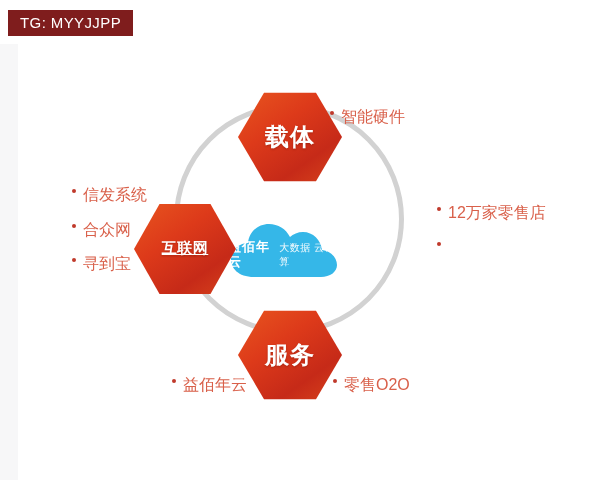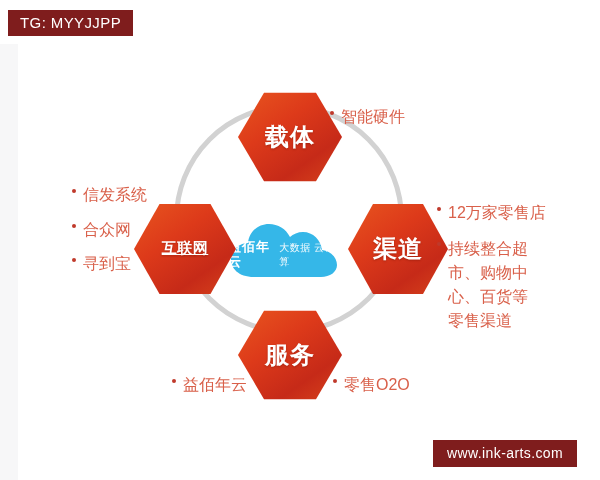--- a/index.html
+++ b/index.html
@@ -190,23 +190,20 @@
       <div id="cloud-text">
         <div id="cloud-title">益佰年云</div>
         <div id="cloud-sub">大数据  云计算</div>
       </div>
     </div>
 
     <div class="hex" id="hex-top">
       <span class="hex-label-main">载体</span>
     </div>
 
-    <div class="hex" id="hex-right">
-      <span class="hex-label-main">渠道</span>
-    </div>
 
     <div class="hex" id="hex-bottom">
       <span class="hex-label-main">服务</span>
     </div>
 
     <div class="hex" id="hex-left">
       <span class="hex-label-sub">互联网</span>
     </div>
 
     <div class="bullet-group" id="bullets-top">
@@ -216,21 +213,20 @@
       </div>
     </div>
 
     <div class="bullet-group" id="bullets-right">
       <div class="bullet-item">
         <span class="bullet-dot"></span>
         <span class="bullet-text">12万家零售店</span>
       </div>
       <div class="bullet-item">
         <span class="bullet-dot"></span>
-        <span class="bullet-text multiline">持续整合超市、购物中心、百货等零售渠道</span>
       </div>
     </div>
 
     <div class="bullet-group" id="bullets-left">
       <div class="bullet-item">
         <span class="bullet-dot"></span>
         <span class="bullet-text">信发系统</span>
       </div>
       <div class="bullet-item">
         <span class="bullet-dot"></span>
@@ -252,15 +248,14 @@
     <div class="bullet-group" id="bullets-bot-r">
       <div class="bullet-item">
         <span class="bullet-dot"></span>
         <span class="bullet-text">零售O2O</span>
       </div>
     </div>
 
   </div>
 
   <div class="badge" id="tg-badge">TG: MYYJJPP</div>
-  <div class="badge" id="site-badge">www.ink-arts.com</div>
 
 </div>
 
 </body></html>

